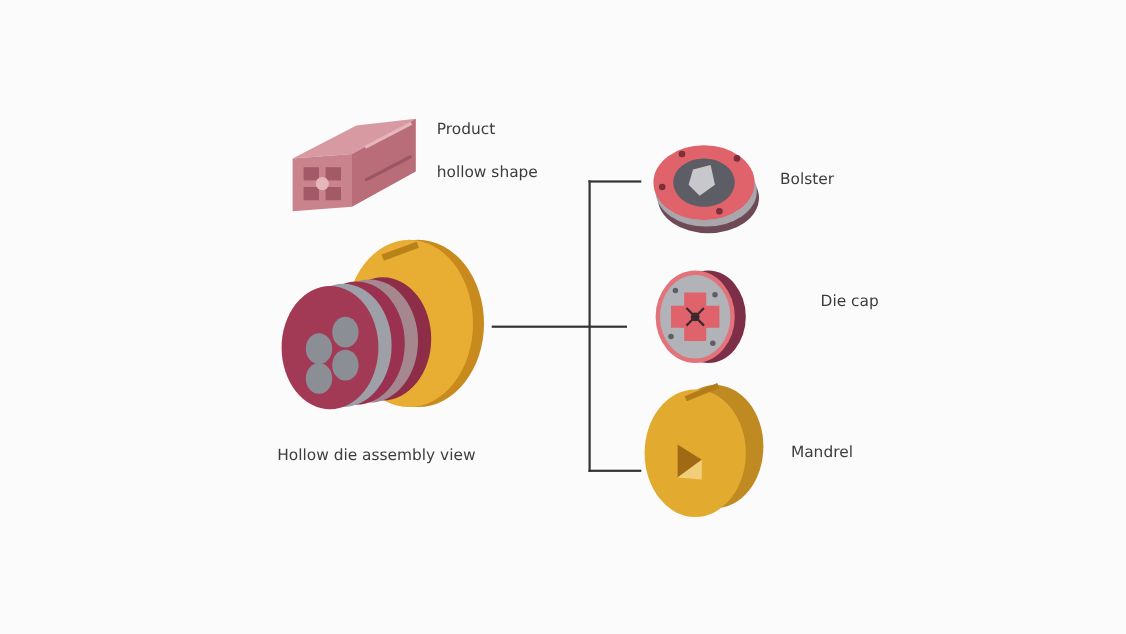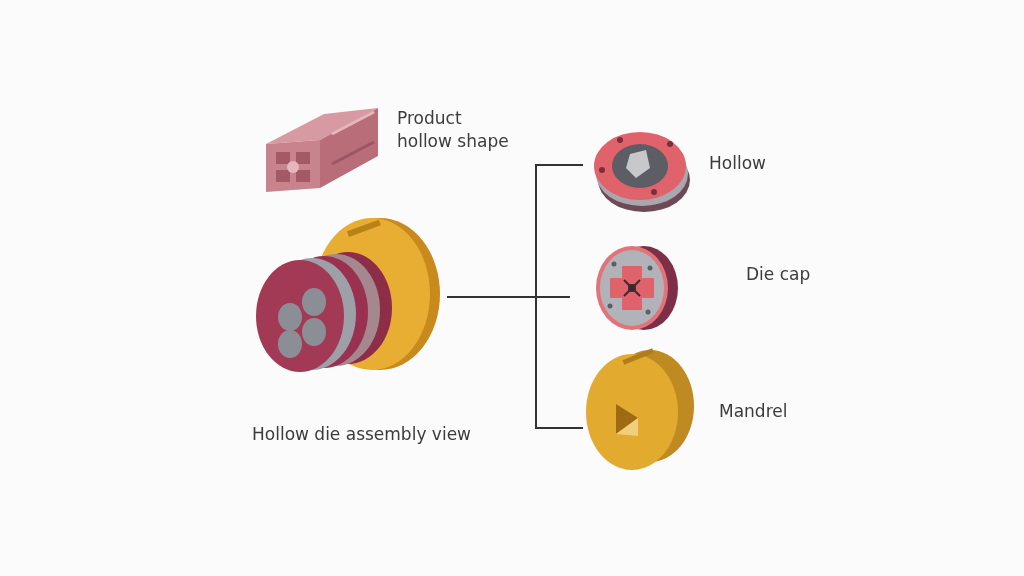--- a/index.html
+++ b/index.html
@@ -1,72 +1,72 @@
 <!DOCTYPE html>
 <html><head>
 <meta charset="utf-8">
 <style>
   html, body { margin:0; padding:0; }
   body { width:1024px; height:576px; background:#fbfbfb; position:relative; overflow:hidden;
          font-family:"DejaVu Sans", "Liberation Sans", sans-serif; color:#3c3c3c; }
-  .label { position:absolute; font-size:17px; line-height:24px; white-space:nowrap; }
+  .label { position:absolute; font-size:14px; line-height:24px; white-space:nowrap; }
   .art { position:absolute; }
   .line { position:absolute; background:#333; }
 </style>
 </head>
 <body>
 
 <svg class="art" style="left:262px;top:104px" width="120" height="92" viewBox="0 0 120 92">
   <polygon points="4,40 62,10 116,4 58,36" fill="#d79aa2"></polygon>
   <polygon points="58,36 116,4 116,52 58,84" fill="#b86d79"></polygon>
   <polygon points="4,40 58,36 58,84 4,88" fill="#c9838d"></polygon>
   <rect x="14" y="48" width="14" height="12" fill="#a35a66"></rect>
   <rect x="34" y="48" width="14" height="12" fill="#a35a66"></rect>
   <rect x="14" y="66" width="14" height="12" fill="#a35a66"></rect>
   <rect x="34" y="66" width="14" height="12" fill="#a35a66"></rect>
   <circle cx="31" cy="63" r="6" fill="#e6b6bc"></circle>
   <line x1="70" y1="30" x2="112" y2="8" stroke="#e6b6bc" stroke-width="3"></line>
   <line x1="70" y1="60" x2="112" y2="38" stroke="#9c5663" stroke-width="3"></line>
 </svg>
 <div class="label" style="left:397px;top:106px">Product</div>
-<div class="label" style="left:397px;top:129px">hollow shape</div>
+<div class="label" style="left:397px;top:145px">hollow shape</div>
 
 <svg class="art" style="left:252px;top:212px" width="196" height="172" viewBox="0 0 196 172">
   <ellipse cx="128" cy="82" rx="60" ry="76" fill="#c98a1d"></ellipse>
   <ellipse cx="120" cy="82" rx="58" ry="76" fill="#e8ad33"></ellipse>
   <rect x="95" y="14" width="34" height="6" fill="#b98218" transform="rotate(-20 110 17)"></rect>
   <ellipse cx="96" cy="96" rx="44" ry="56" fill="#8e2d48"></ellipse>
   <ellipse cx="84" cy="98" rx="44" ry="56" fill="#a5888f"></ellipse>
   <ellipse cx="72" cy="100" rx="44" ry="56" fill="#9a3150"></ellipse>
   <ellipse cx="60" cy="102" rx="44" ry="56" fill="#9ea0a8"></ellipse>
   <ellipse cx="48" cy="104" rx="44" ry="56" fill="#a23a56"></ellipse>
   <ellipse cx="38" cy="105" rx="12" ry="14" fill="#8c8e96"></ellipse>
   <ellipse cx="62" cy="90" rx="12" ry="14" fill="#8c8e96"></ellipse>
   <ellipse cx="38" cy="132" rx="12" ry="14" fill="#8c8e96"></ellipse>
   <ellipse cx="62" cy="120" rx="12" ry="14" fill="#8c8e96"></ellipse>
 </svg>
-<div class="label" style="left:252px;top:422px">Hollow die assembly view</div>
+<div class="label" style="left:252px;top:402px">Hollow die assembly view</div>
 
 <div class="line" style="left:447px;top:296px;width:123px;height:2px"></div>
 <div class="line" style="left:535px;top:164px;width:2px;height:265px"></div>
 <div class="line" style="left:535px;top:164px;width:48px;height:2px"></div>
 <div class="line" style="left:535px;top:427px;width:48px;height:2px"></div>
 
 <svg class="art" style="left:590px;top:128px" width="104" height="90" viewBox="0 0 104 90">
   <ellipse cx="54" cy="52" rx="46" ry="32" fill="#6e4a56"></ellipse>
   <ellipse cx="52" cy="46" rx="46" ry="32" fill="#a9a7ad"></ellipse>
   <ellipse cx="50" cy="38" rx="46" ry="34" fill="#e0626a"></ellipse>
   <ellipse cx="50" cy="38" rx="28" ry="22" fill="#5d5d66"></ellipse>
   <path d="M40,26 L56,22 L60,40 L46,50 L36,40 Z" fill="#c8c8cc"></path>
   <circle cx="30" cy="12" r="3" fill="#7a2f3a"></circle>
   <circle cx="80" cy="16" r="3" fill="#7a2f3a"></circle>
   <circle cx="12" cy="42" r="3" fill="#7a2f3a"></circle>
   <circle cx="64" cy="64" r="3" fill="#7a2f3a"></circle>
 </svg>
-<div class="label" style="left:709px;top:151px">Hollow</div>
+<div class="label" style="left:709px;top:151px">Bolster</div>
 
 <svg class="art" style="left:586px;top:244px" width="100" height="90" viewBox="0 0 100 90">
   <ellipse cx="58" cy="44" rx="34" ry="42" fill="#7e2f48"></ellipse>
   <ellipse cx="46" cy="44" rx="36" ry="42" fill="#e2737a"></ellipse>
   <ellipse cx="46" cy="44" rx="32" ry="38" fill="#b2b3b8"></ellipse>
   <path d="M36,22 h20 v12 h12 v20 h-12 v12 h-20 v-12 h-12 v-20 h12 Z" fill="#e0626a"></path>
   <circle cx="46" cy="44" r="4" fill="#3a2a30"></circle>
   <path d="M38,36 L54,52 M54,36 L38,52" stroke="#3a2a30" stroke-width="2"></path>
   <circle cx="28" cy="20" r="2.5" fill="#5d5d66"></circle>
   <circle cx="64" cy="24" r="2.5" fill="#5d5d66"></circle>

